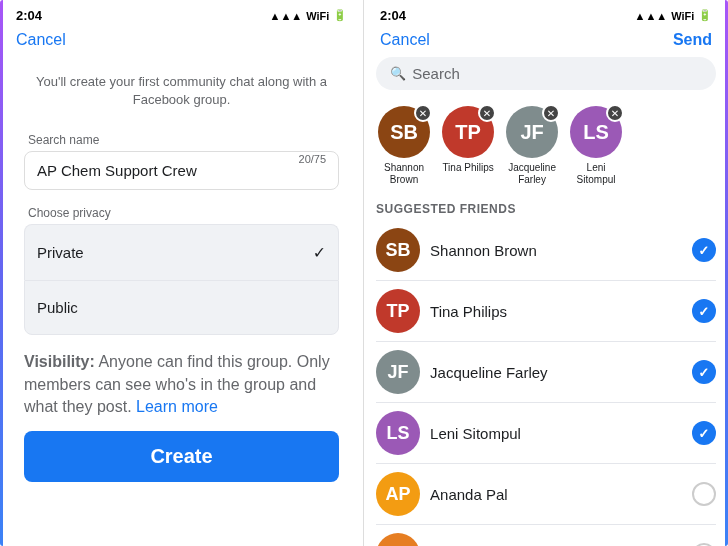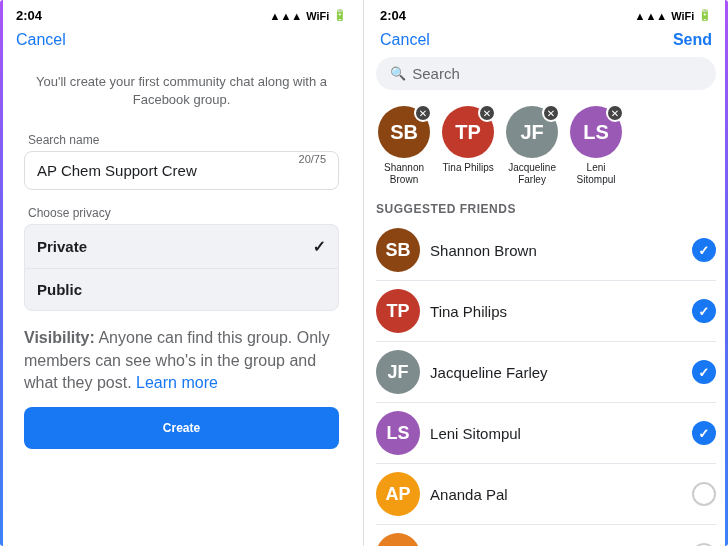--- a/index.html
+++ b/index.html
@@ -126,24 +126,23 @@
     }
 
     .privacy-section {
       margin-bottom: 12px;
     }
 
     .privacy-option {
       display: flex;
       justify-content: space-between;
       align-items: center;
-      padding: 12px 12px;
+      padding: 18px 12px;
       background: #f0f2f5;
       border: 1px solid #e4e6eb;
-      font-weight: bold;
     }
 
     .privacy-option:first-child {
       border-radius: 8px 8px 0 0;
       border-bottom: none;
     }
 
     .privacy-option:last-child {
       border-radius: 0 0 8px 8px;
     }
@@ -171,21 +170,21 @@
       text-decoration: none;
     }
 
     .create-btn {
       width: 100%;
       background: #1877f2;
       color: #fff;
       border: none;
       border-radius: 8px;
       padding: 14px;
-      font-size: 12px;
+      font-size: 20px;
       font-weight: 600;
       cursor: pointer;
       margin-top: 8px;
     }
 
     
     .right-nav {
       display: flex;
       justify-content: space-between;
       align-items: center;

